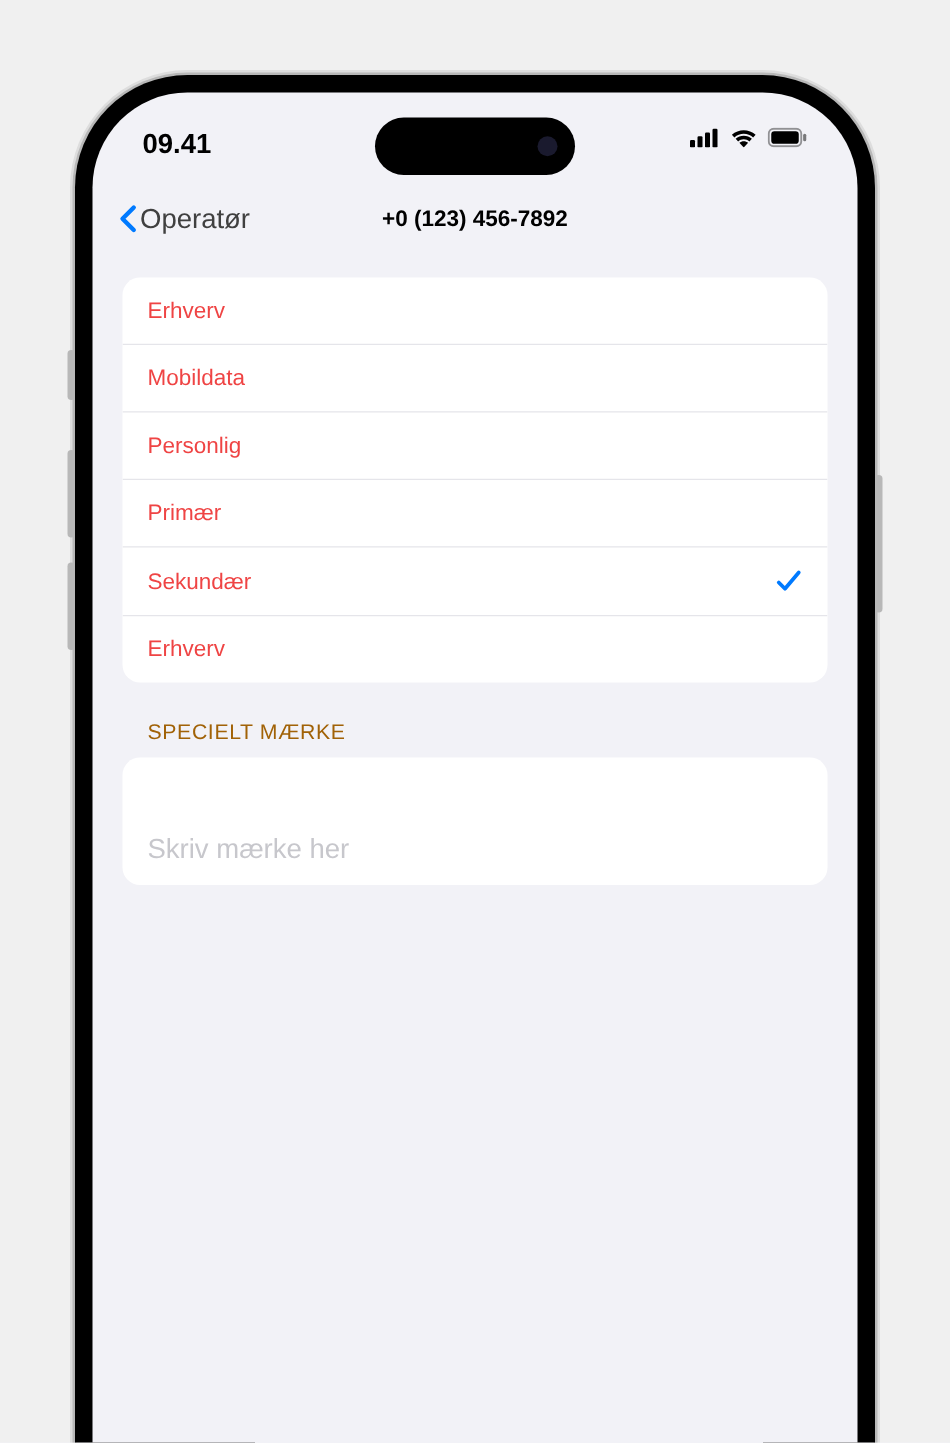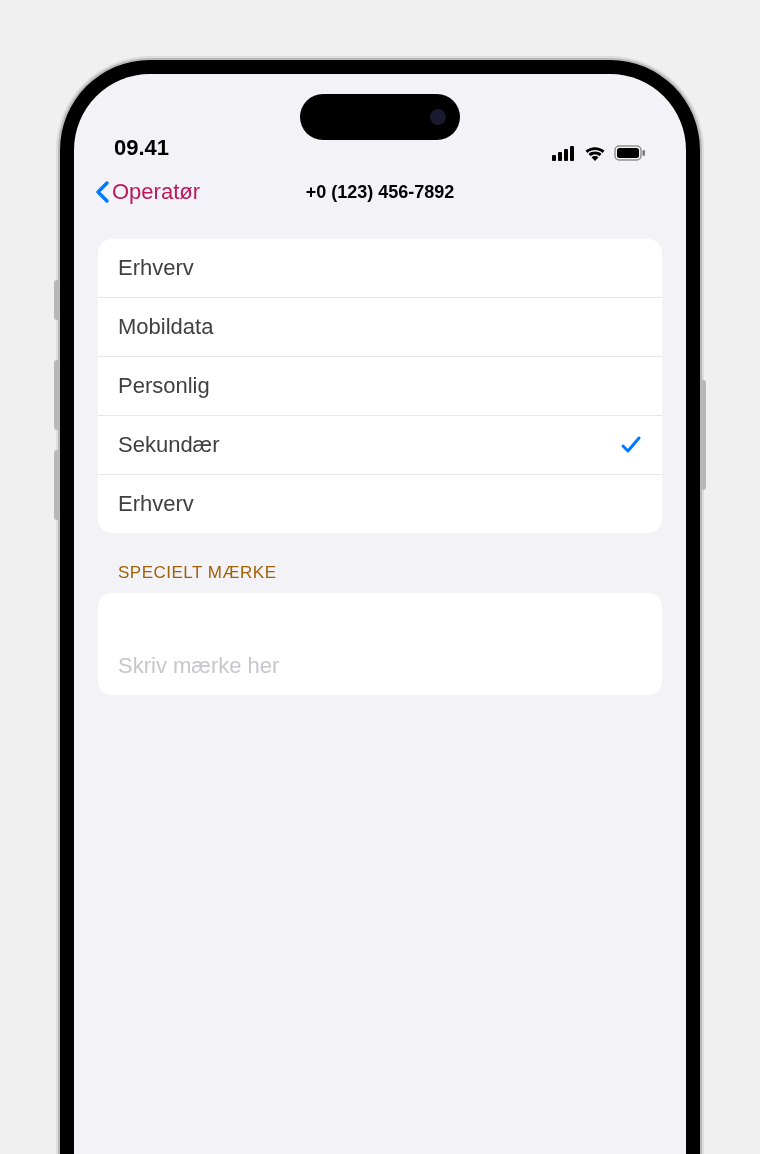--- a/index.html
+++ b/index.html
@@ -61,24 +61,23 @@
       top: 50%;
       transform: translateY(-50%);
       width: 16px;
       height: 16px;
       background: #1a1a2e;
       border-radius: 50%;
     }
     .status-bar {
       display: flex;
       justify-content: space-between;
-      align-items: flex-end;
+      align-items: flex-start;
       padding: 28px 40px 0;
       height: 70px;
-      margin-top: 17px;
     }
     .status-time {
       font-size: 22px;
       font-weight: 600;
       color: #000;
     }
     .status-icons {
       display: flex;
       align-items: center;
       gap: 8px;
@@ -88,21 +87,21 @@
     }
     .nav-bar {
       display: flex;
       align-items: center;
       padding: 18px 20px 14px;
       position: relative;
     }
     .back-button {
       display: flex;
       align-items: center;
-      color: #be185d;
+      color: #404040;
       font-size: 22px;
       gap: 2px;
       justify-content: flex-end;
     }
     .back-chevron svg {
       display: block;
     }
     .nav-title {
       position: absolute;
       left: 50%;
@@ -117,22 +116,22 @@
     .list-group {
       background: #fff;
       border-radius: 14px;
       overflow: hidden;
     }
     .list-item {
       display: flex;
       justify-content: space-between;
       align-items: center;
       padding: 16px 20px;
-      font-size: 22px;
-      color: #404040;
+      font-size: 18px;
+      color: #ef4444;
       border-bottom: 1px solid #e5e5ea;
     }
     .list-item:last-child {
       border-bottom: none;
     }
     .checkmark {
       color: #007aff;
     }
     .checkmark svg {
       display: block;
@@ -219,20 +218,23 @@
         <div class="list-item">
           <span>Erhverv</span>
         </div>
         <div class="list-item">
           <span>Mobildata</span>
         </div>
         <div class="list-item">
           <span>Personlig</span>
         </div>
         <div class="list-item">
+          <span>Primær</span>
+        </div>
+        <div class="list-item">
           <span>Sekundær</span>
           <span class="checkmark">
             <svg width="22" height="22" viewBox="0 0 22 22">
               <path d="M3 12 L8 17 L19 4" stroke="#007aff" stroke-width="3" fill="none" stroke-linecap="round" stroke-linejoin="round"></path>
             </svg>
           </span>
         </div>
         <div class="list-item">
           <span>Erhverv</span>
         </div>

